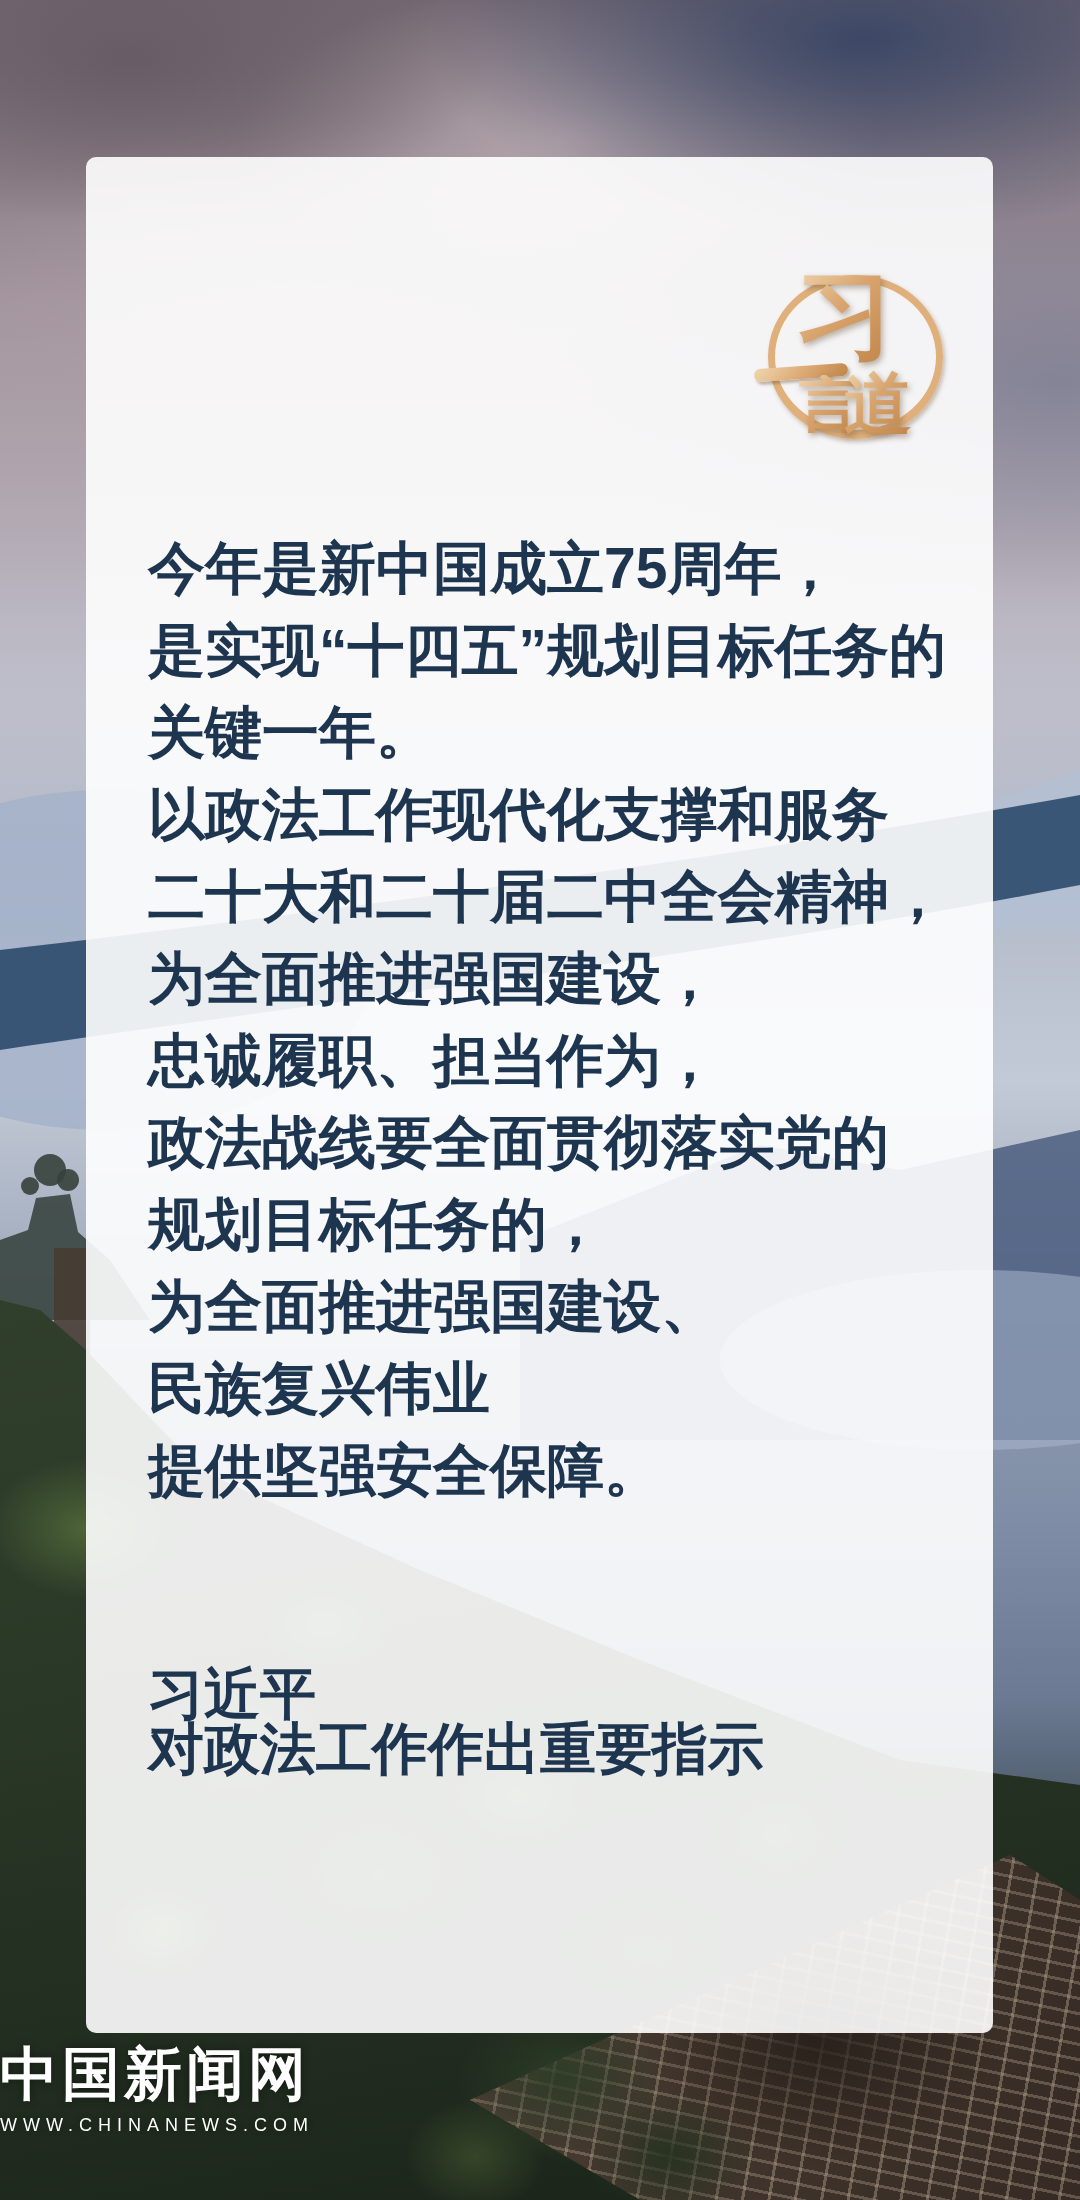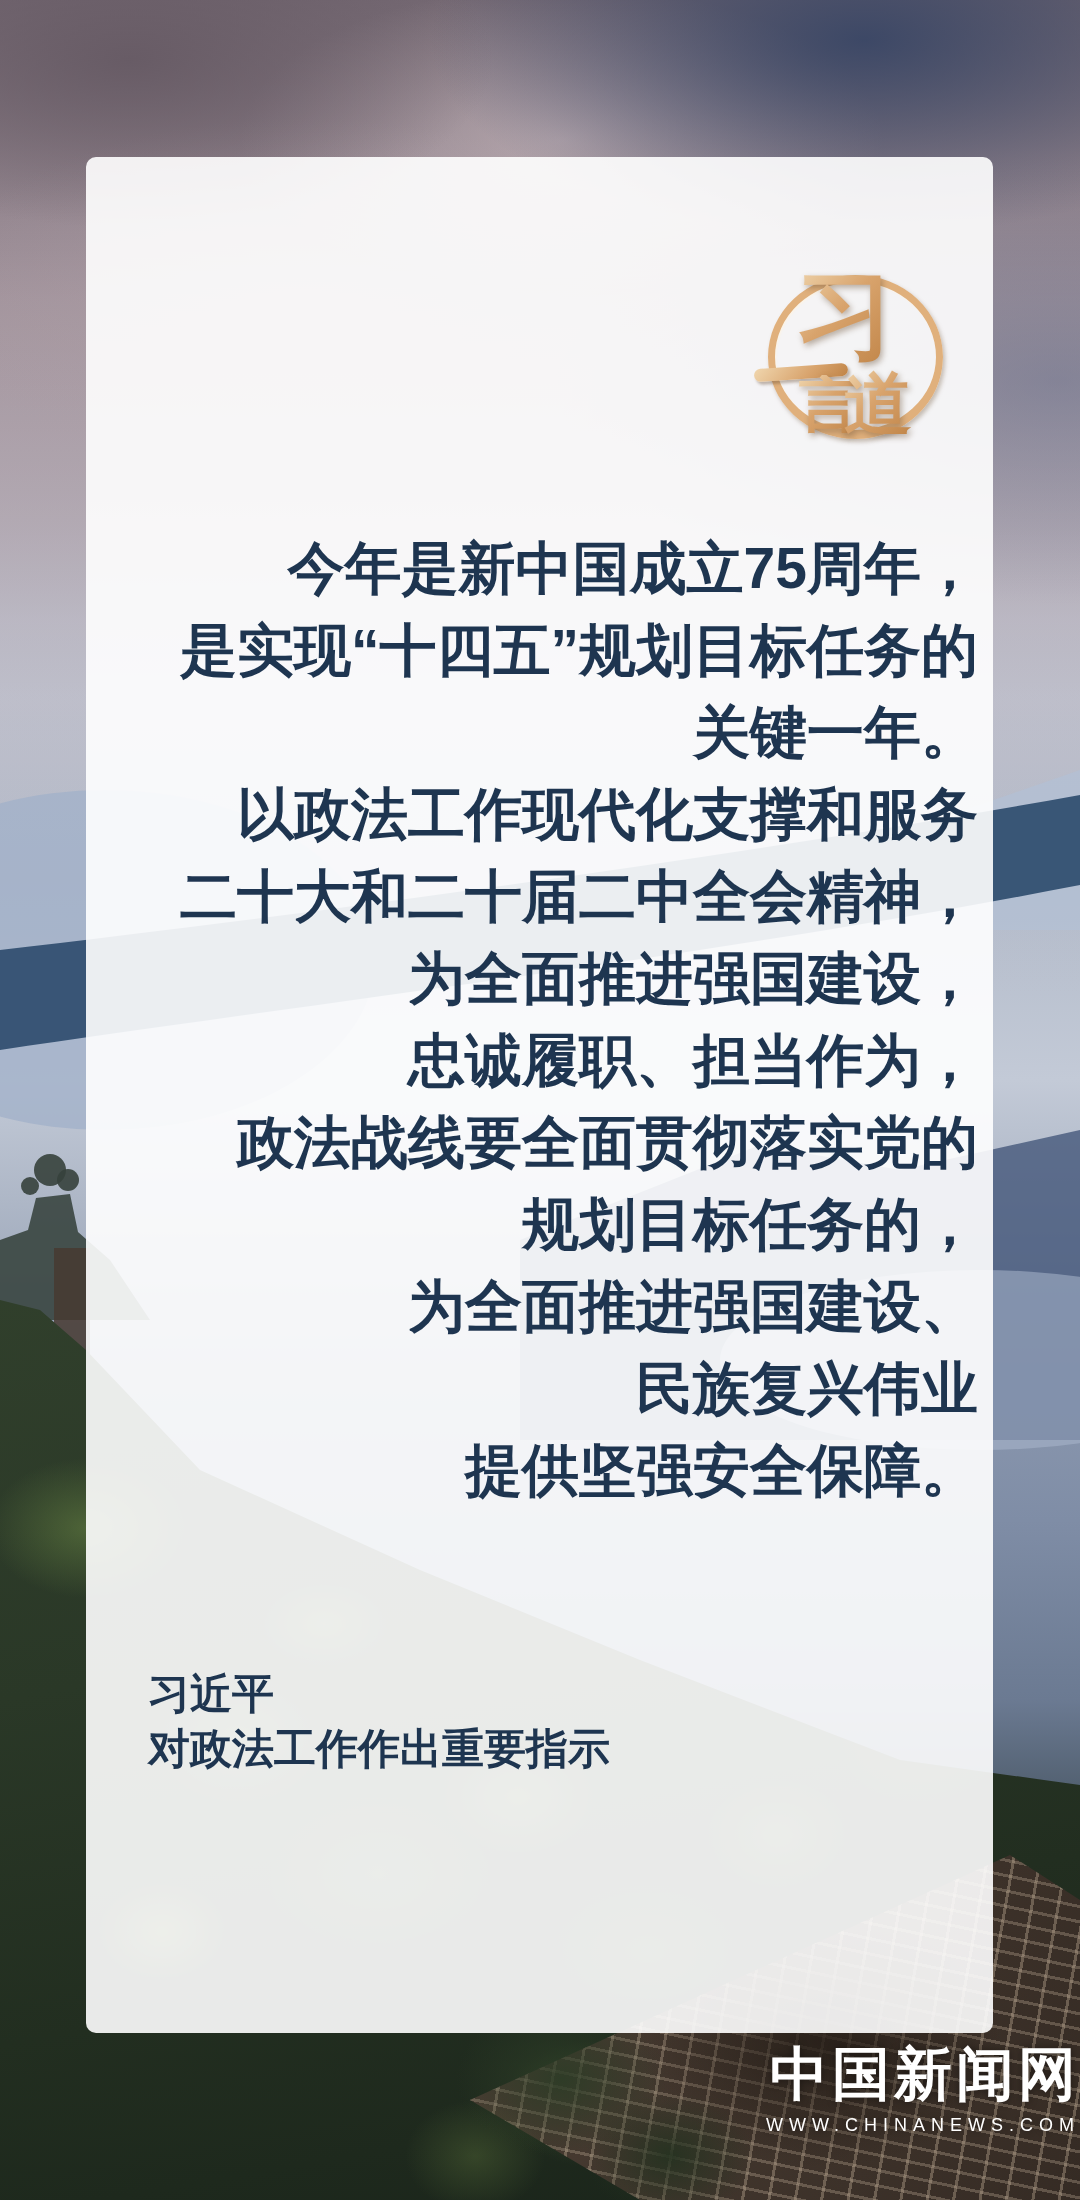--- a/index.html
+++ b/index.html
@@ -68,26 +68,26 @@
   .ch-xi{left:50px;top:-2px;font-size:98px;}
   .ch-yan{left:53px;top:108px;font-size:60px;}
   .ch-dao{left:98px;top:102px;font-size:68px;}
   .ch-bar{position:absolute;left:8px;top:99px;width:94px;height:13px;border-radius:7px;
     background:linear-gradient(135deg,var(--gold-light),var(--gold) 60%,var(--gold-deep));
     transform:rotate(-4deg);box-shadow:2px 3px 3px rgba(104,78,52,0.4);}
 
   
   .quote{position:absolute;left:62px;top:370px;width:830px;
     font-size:57px;line-height:82px;font-weight:700;color:var(--navy);
-    letter-spacing:0;white-space:nowrap;text-align:right;}
+    letter-spacing:0;white-space:nowrap;}
   .attribution{position:absolute;left:62px;top:1509px;
-    font-size:42px;line-height:55px;font-weight:700;color:var(--navy);white-space:nowrap;}
+    font-size:56px;line-height:55px;font-weight:700;color:var(--navy);white-space:nowrap;}
 
   
-  .footer{position:absolute;left:0;top:2040px;width:1080px;text-align:right;color:var(--white);}
+  .footer{position:absolute;left:0;top:2040px;width:1080px;text-align:left;color:var(--white);}
   .site-name{font-size:58px;line-height:70px;font-weight:700;letter-spacing:4px;
     font-family:"Liberation Serif","DejaVu Serif",serif;
     text-shadow:0 0 8px rgba(0,0,0,0.45);}
   .site-url{margin-top:2px;font-size:18px;line-height:26px;font-weight:500;letter-spacing:6px;
     text-shadow:0 0 6px rgba(0,0,0,0.45);}
 </style>
 </head>
 <body>
 
 <div class="poster">

